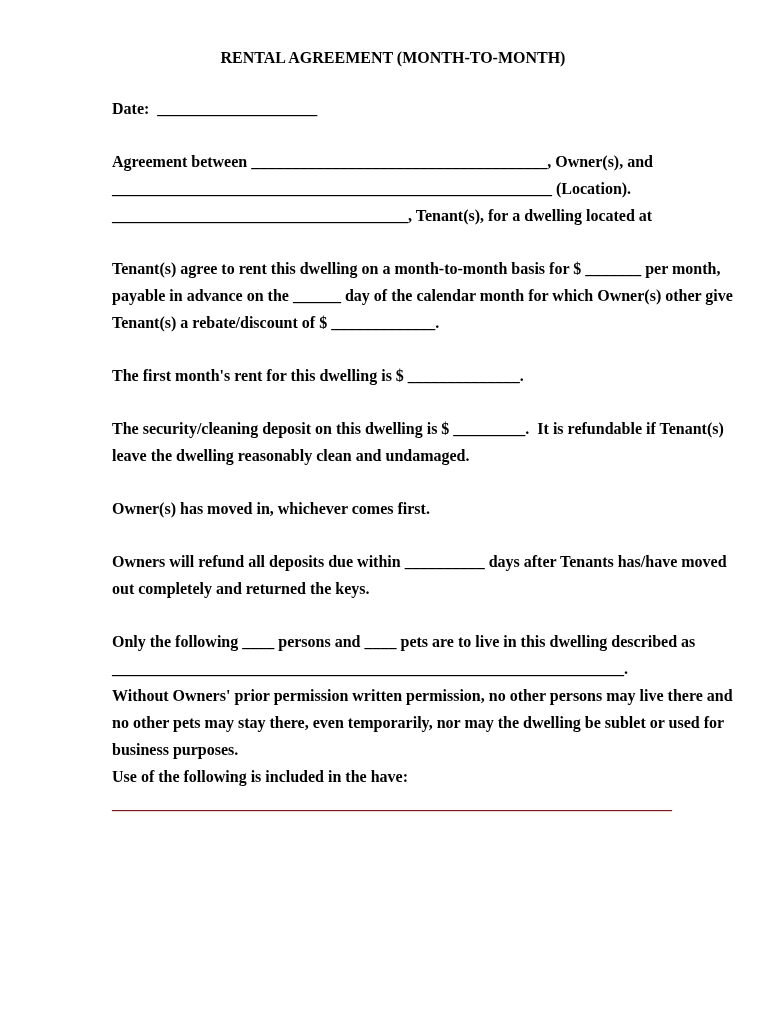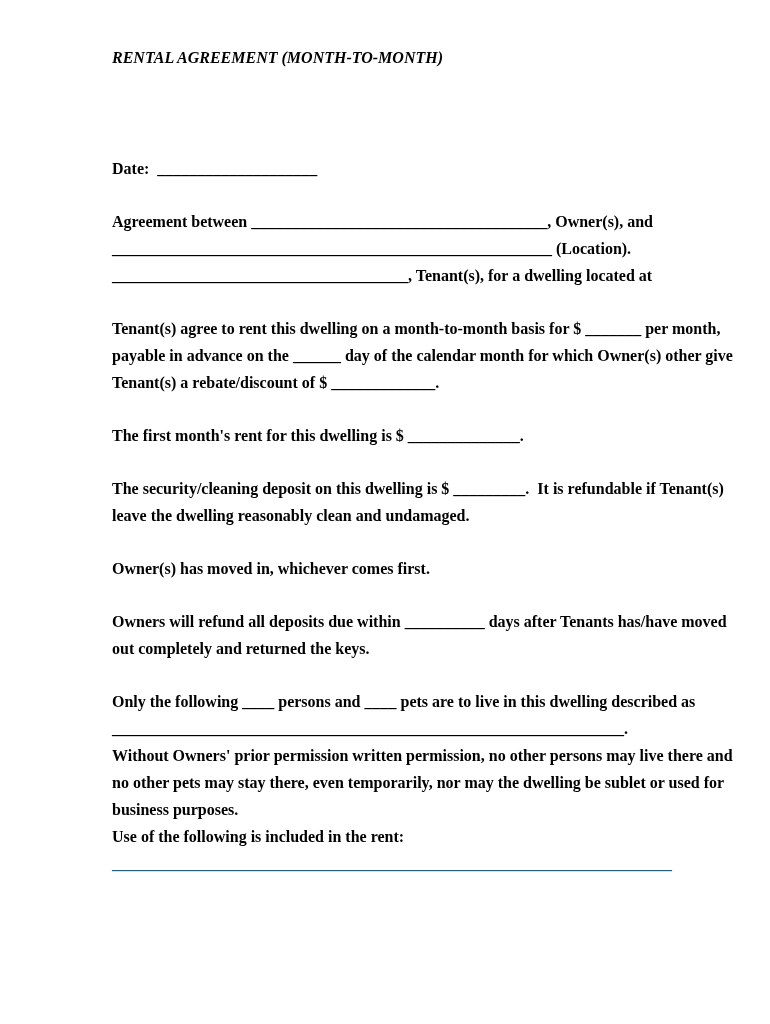--- a/index.html
+++ b/index.html
@@ -15,37 +15,36 @@
     box-sizing: border-box;
     padding: 44px 96px 0 112px;
     overflow: hidden;
     color: #000000;
     font-family: "Liberation Serif", "DejaVu Serif", serif;
     font-size: 16px;
     line-height: 27px;
   }
   .title {
     font-weight: bold;
-    text-align: left;
-    margin-bottom: 84px;
+    text-align: center;
+    margin-bottom: 24px;
     white-space: pre;
-    font-style: italic;
   }
   .para {
     margin-bottom: 26px;
     font-weight: bold;
   }
   .para:last-child {
     margin-bottom: 16px;
   }
   .line {
     white-space: pre;
   }
   .gray-rule {
-    color: #0369a1;
+    color: #7f1d1d;
   }
 </style>
 </head>
 <body>
 
 <div class="page">
   <div class="title">RENTAL AGREEMENT (MONTH-TO-MONTH)</div>
   <div>
       <div class="para">
         <div class="line">Date:  ____________________</div>
@@ -73,17 +72,17 @@
       <div class="para">
         <div class="line">Owners will refund all deposits due within __________ days after Tenants has/have moved</div>
         <div class="line">out completely and returned the keys.</div>
       </div>
       <div class="para">
         <div class="line">Only the following ____ persons and ____ pets are to live in this dwelling described as</div>
         <div class="line">________________________________________________________________.</div>
         <div class="line">Without Owners' prior permission written permission, no other persons may live there and</div>
         <div class="line">no other pets may stay there, even temporarily, nor may the dwelling be sublet or used for</div>
         <div class="line">business purposes.</div>
-        <div class="line">Use of the following is included in the rent:</div>
+        <div class="line">Use of the following is included in the have:</div>
         <div class="line gray-rule">______________________________________________________________________</div>
       </div>
     </div>
 </div>
 
 </body></html>

